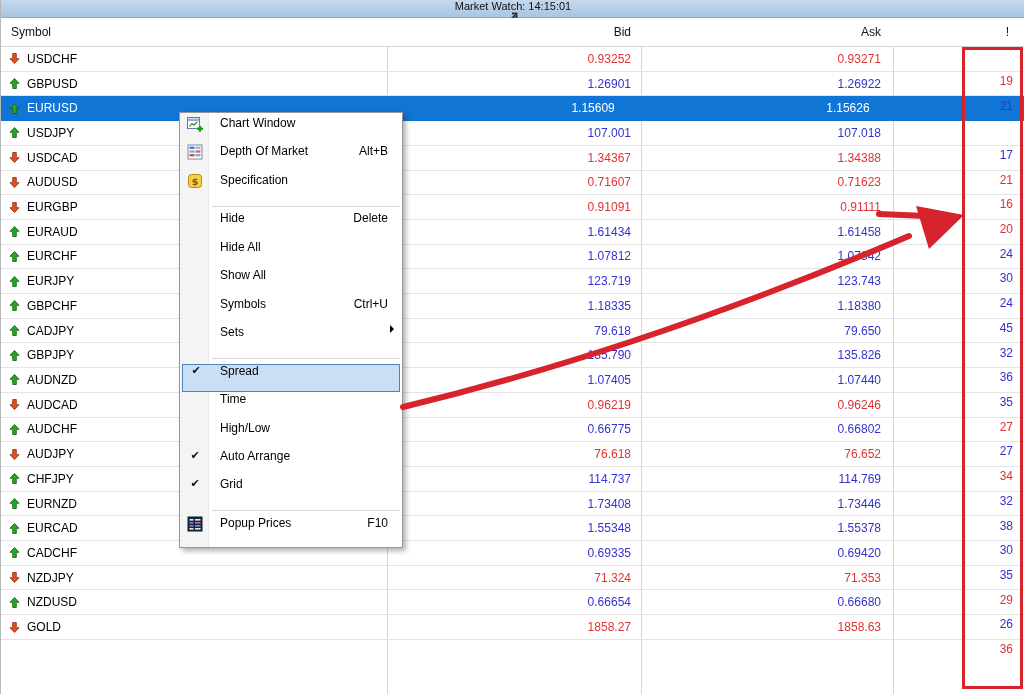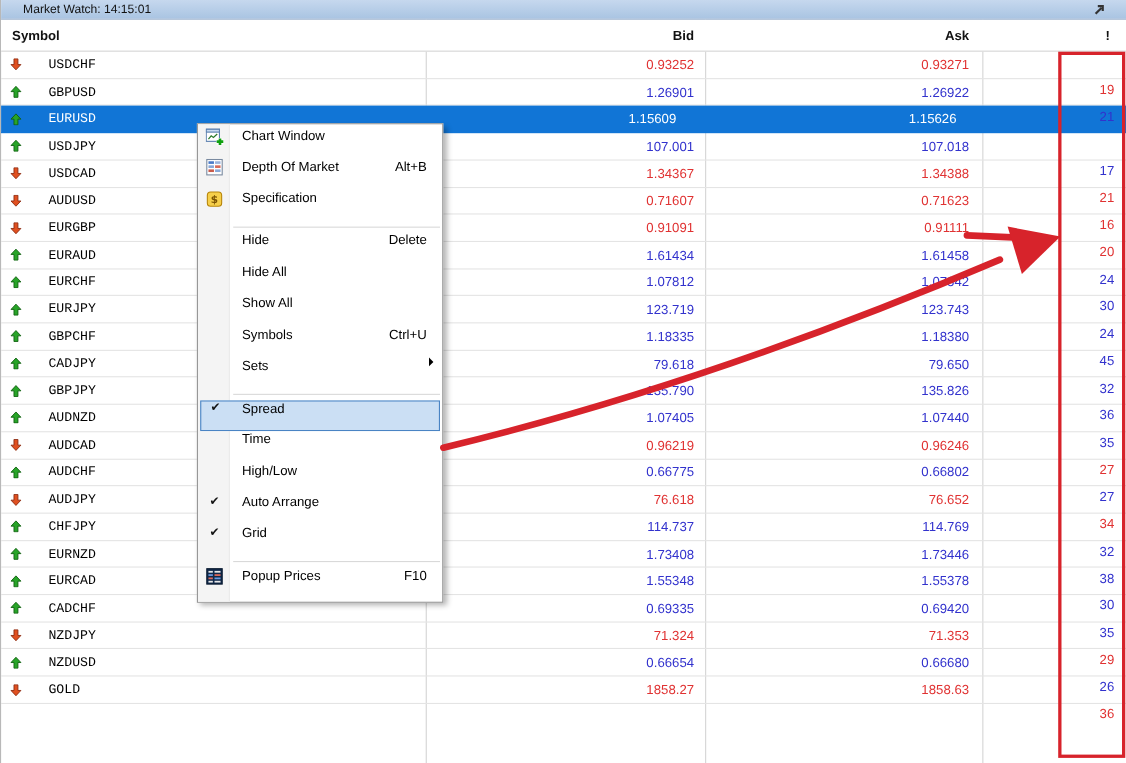--- a/index.html
+++ b/index.html
@@ -4,44 +4,44 @@
 <style>
   * { margin:0; padding:0; box-sizing:border-box; }
   html,body { width:1024px; height:694px; overflow:hidden; background:#fff;
     font-family:"Liberation Sans","DejaVu Sans",sans-serif; }
   #stage { position:relative; width:1024px; height:694px; background:#fff;
     border-left:1px solid #b8b8b8; }
 
   
   .titlebar { position:absolute; left:0; top:0; width:1024px; height:18px;
     background:linear-gradient(#c6d8ee,#a9c4e2); border-bottom:1px solid #8fa9c9;
-    display:flex; align-items:center; font-size:11px; color:#111; padding:0 20px; }
+    display:flex; align-items:center; font-size:11px; color:#111; padding:0 0;flex-direction:column; }
   .titlebar .t-label { flex:1; }
   .popout { width:12px; height:12px; display:flex; align-items:center; justify-content:center; cursor:pointer; }
 
   
   .vline { position:absolute; top:18px; bottom:0; width:1px; background:#d4d4d4; z-index:1; }
 
   
   .header-row { position:absolute; left:0; top:18px; width:1024px; height:29px;
     display:flex; align-items:center; font-size:12px; color:#111;
     border-bottom:1px solid #d4d4d4; background:#fff; z-index:2; }
-  .hc { height:100%; display:flex; align-items:center;font-weight:bold; }
+  .hc { height:100%; display:flex; align-items:center; }
   .hc-symbol { width:386px; padding-left:10px; }
   .hc-bid    { width:254px; justify-content:flex-end; padding-right:10px;text-align:right; }
   .hc-ask    { width:252px; justify-content:flex-end; padding-right:12px; }
   .hc-spread { width:132px; justify-content:flex-end; padding-right:16px; }
 
   
   #rows { position:absolute; left:0; top:47px; width:1024px; z-index:2; }
   .mw-row { display:flex; height:24.71px; align-items:center; font-size:12px;
     border-bottom:1px solid #e4e4e4; cursor:default; }
   .cell { height:100%; display:flex; align-items:center; }
   .cell.sym { width:386px; padding-left:8px; color:#000; }
-  .cell.sym .sym-label { margin-left:24px;font-family:Liberation Mono, monospace; }
+  .cell.sym .sym-label { margin-left:7px; }
   .cell.num { justify-content:flex-end; font-size:12px; }
   .cell.bid { width:254px; padding-right:10px; }
   .cell.ask { width:252px; padding-right:12px; }
   .cell.spread { width:132px; padding-right:12px;margin-top:44px; }
   .mw-row.up .num { color:var(--up,#3232cd); }
   .mw-row.down .num { color:var(--down,#e03232); }
   .mw-row.sel { background:var(--selection,#1175d6); border-bottom-color:var(--selection,#1175d6);gap:18px; }
   .mw-row.sel .num, .mw-row.sel .cell.sym { color:#fff; }
   .tr-icon { display:inline-flex; width:11px; height:11px; }
 

